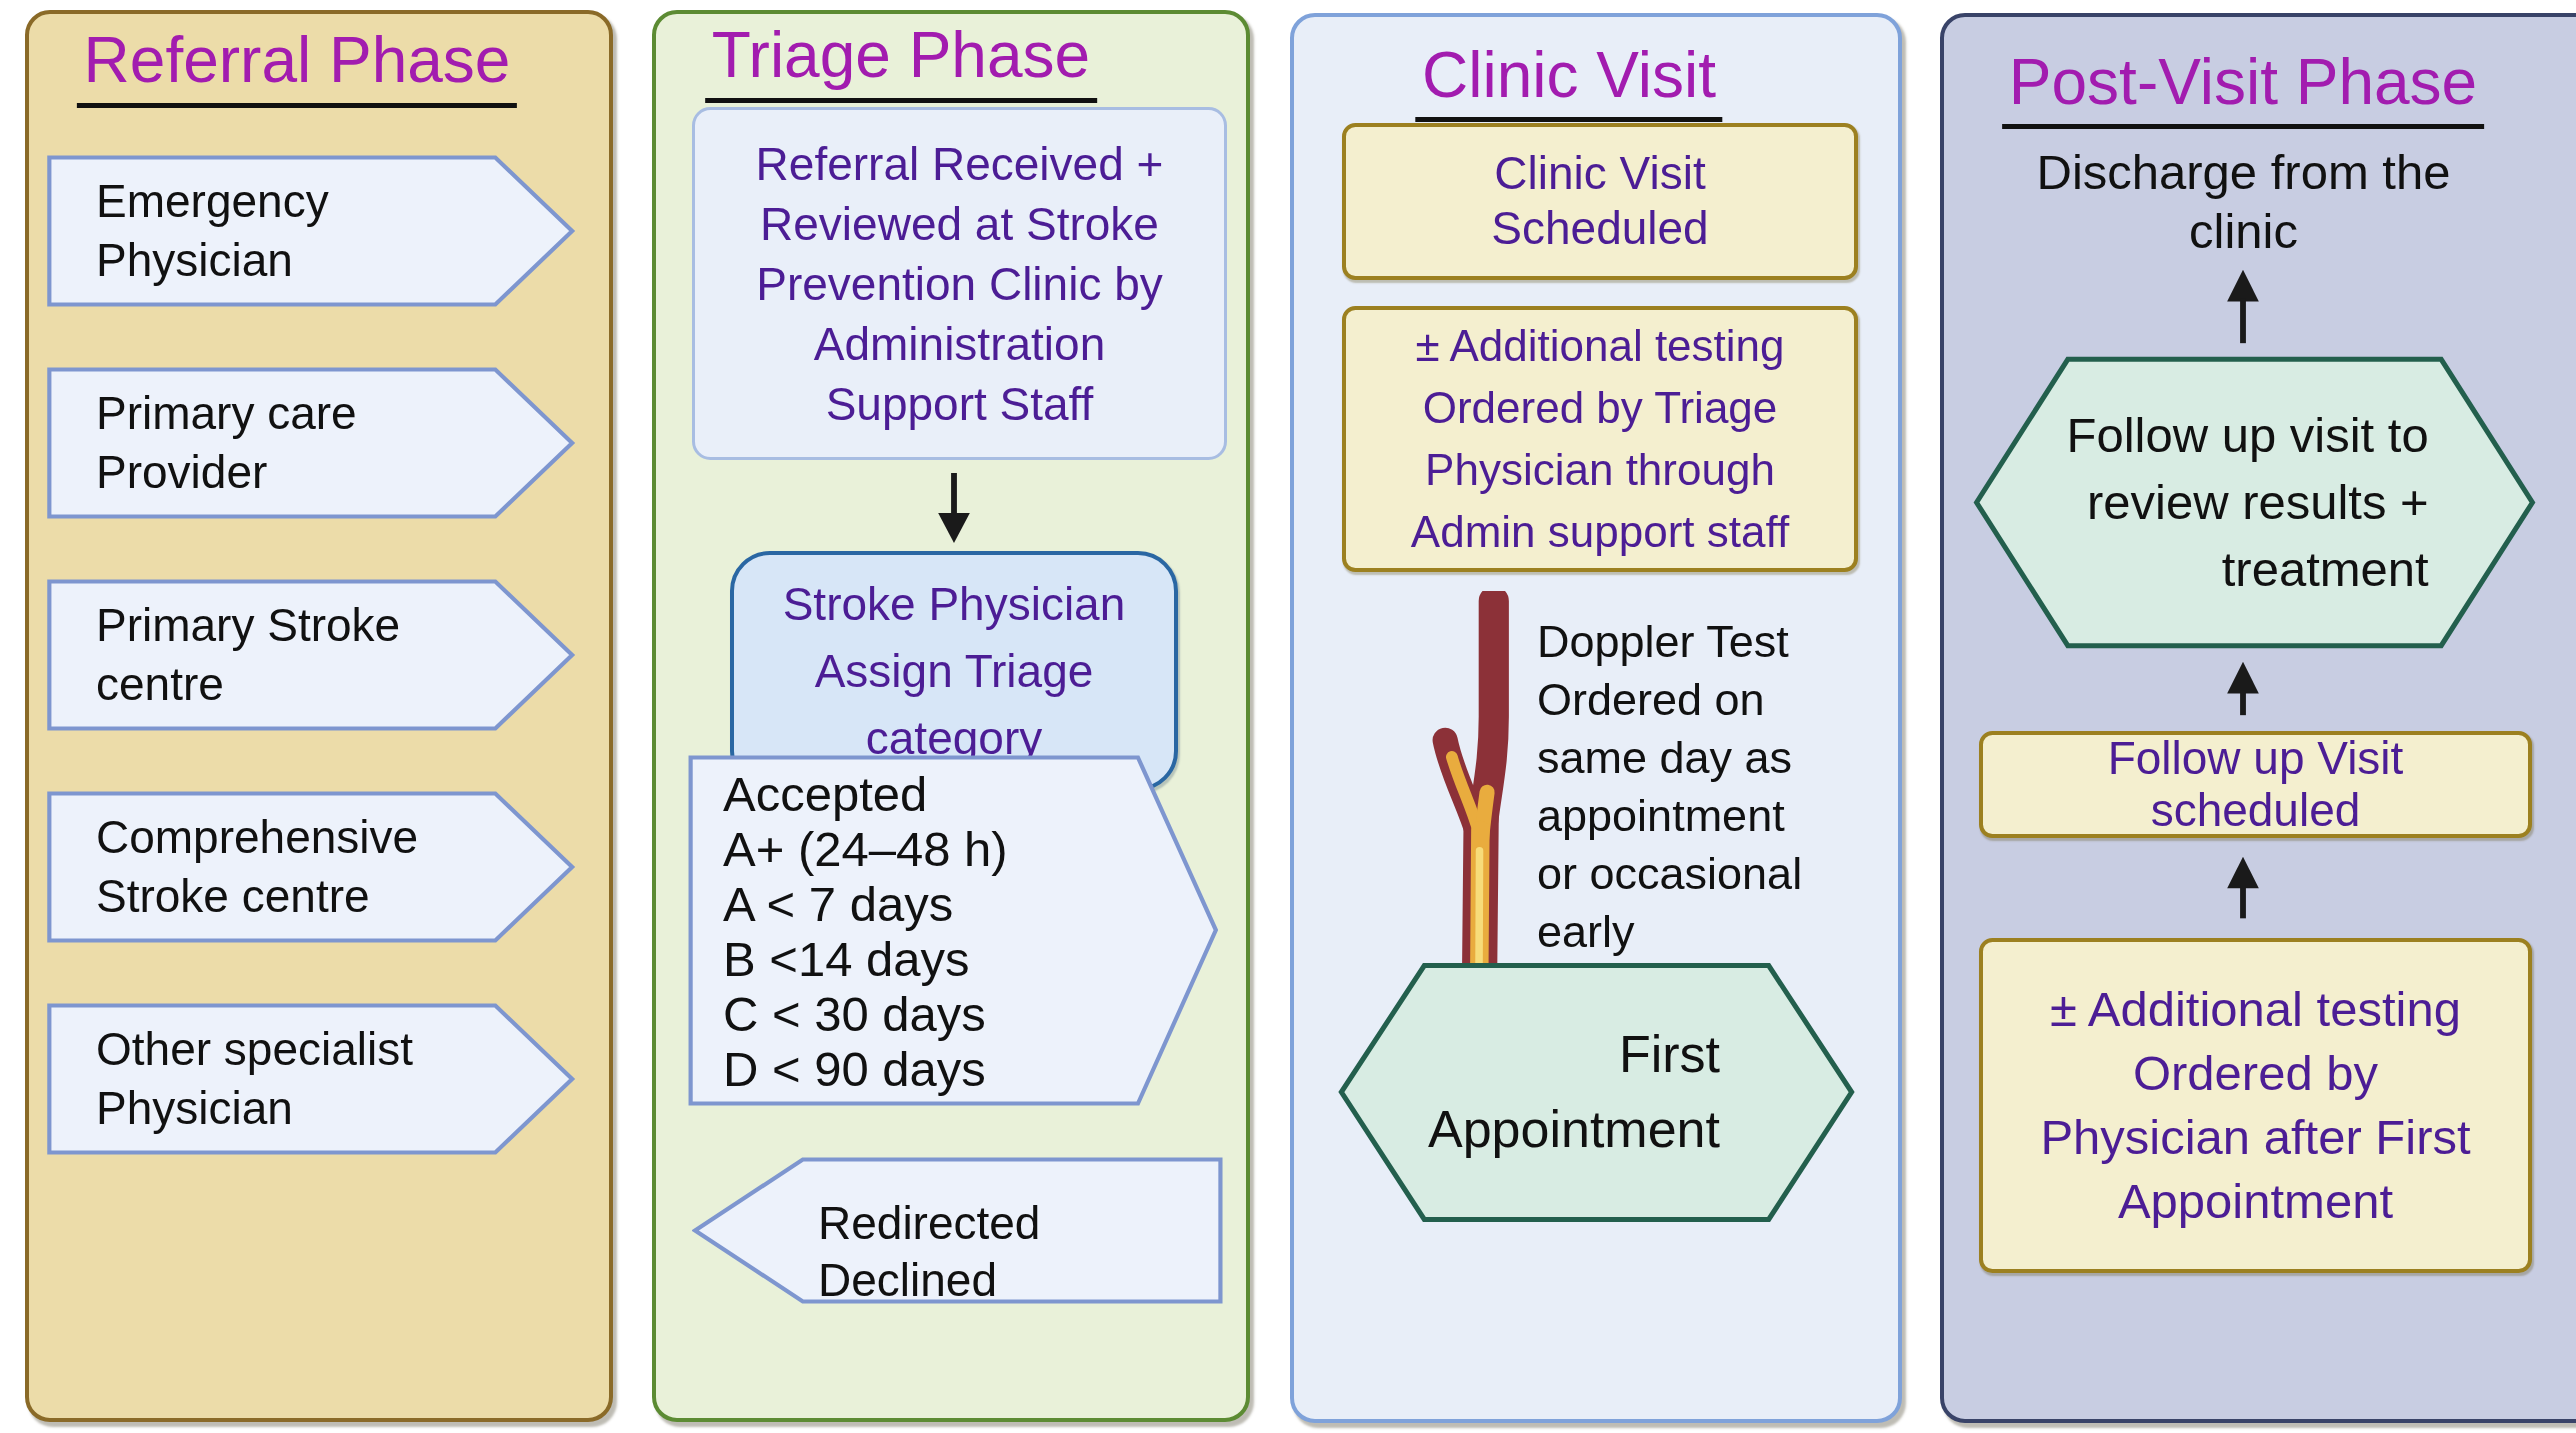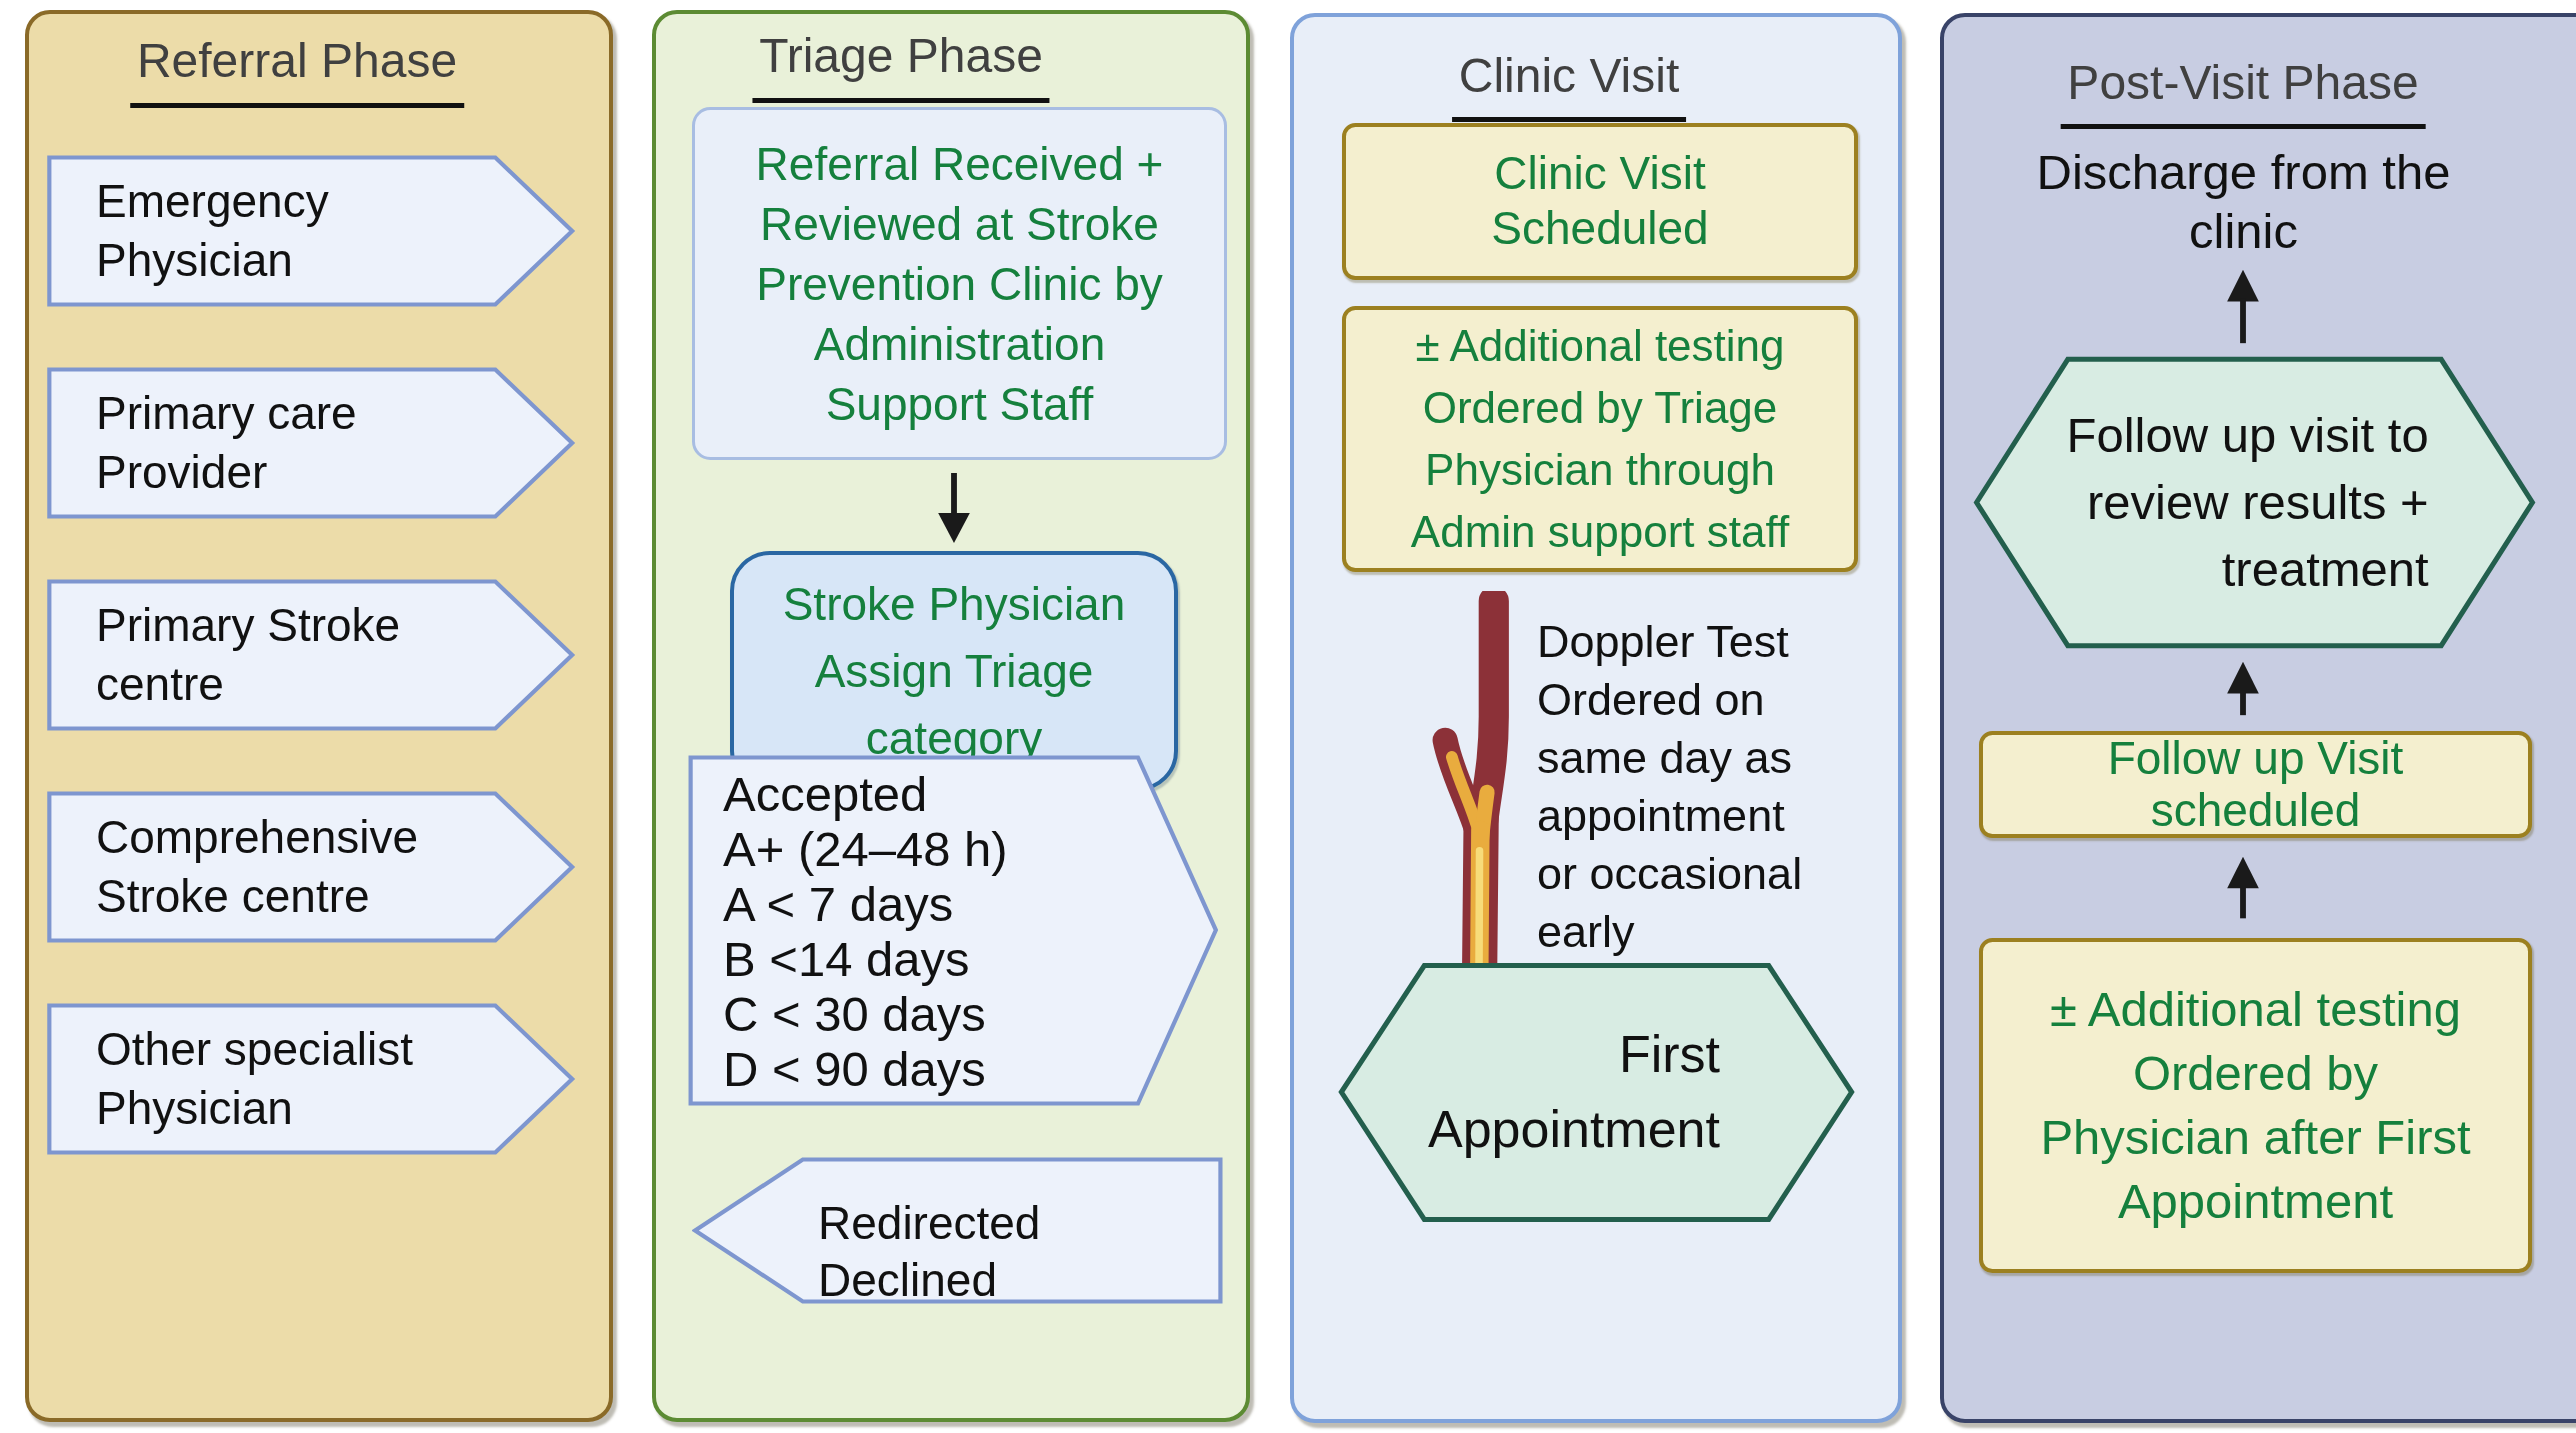--- a/index.html
+++ b/index.html
@@ -5,36 +5,36 @@
   html,body{margin:0;padding:0;background:#ffffff;}
   .stage{position:relative;width:2576px;height:1433px;background:#ffffff;overflow:hidden;
          font-family:"Liberation Sans","DejaVu Sans",sans-serif;color:#111;}
   .col{position:absolute;border:4.2px solid;border-radius:25px;box-sizing:border-box;
        box-shadow:3.4px 4.2px 2.5px rgba(70,62,40,.35);}
   #col-referral{left:25px;top:10px;width:588px;height:1412px;background:#ECDCA9;border-color:#8A6A28;}
   #col-triage  {left:652px;top:10px;width:598px;height:1412px;background:#E9F1D9;border-color:#5C8B33;}
   #col-clinic  {left:1290px;top:12.6px;width:612px;height:1410px;background:#E8EEF8;border-color:#7FA2DA;padding-left:24px;}
   #col-post    {left:1940px;top:12.6px;width:669px;height:1410px;background:#C8CDE2;border-color:#394368;}
 
-  .title{position:absolute;transform:translateX(-50%);font-size:48px;line-height:67px;
-         color:#404040;border-bottom:5.9px solid #111;padding:0 6.7px 8.4px;white-space:nowrap;}
+  .title{position:absolute;transform:translateX(-50%);font-size:64px;line-height:67px;
+         color:#a21caf;border-bottom:5.9px solid #111;padding:0 6.7px 8.4px;white-space:nowrap;}
 
   .node{position:absolute;}
   .node > svg{position:absolute;left:0;top:0;}
   .node .txt{position:absolute;white-space:pre-line;color:#111;}
 
   .pent-txt{left:50px;top:0;bottom:0;display:flex;align-items:center;text-align:left;
             font-size:46px;line-height:59px;}
   .accepted-txt{left:35px;top:11.7px;font-size:49px;line-height:55px;text-align:left;}
   .redir-txt{left:126px;top:0;bottom:0;display:flex;align-items:center;text-align:left;
              font-size:46px;line-height:57px;}
   .hex-txt{display:flex;align-items:center;text-align:right;top:0;bottom:0;}
 
   .box{position:absolute;box-sizing:border-box;display:flex;align-items:center;justify-content:center;
-       text-align:center;white-space:pre-line;color:#15803d;}
+       text-align:center;white-space:pre-line;color:#4c1d95;}
   .cream{background:#F4EFCF;border:4.2px solid #9C8020;border-radius:13.4px;
          box-shadow:1.7px 2.5px 1.7px rgba(90,75,20,.3);}
   .intake{background:#E9EFF9;border:3.4px solid #A8BDE2;border-radius:18.4px;}
   .assign{background:#D7E6F7;border:4.2px solid #2A67A3;border-radius:40px;
           box-shadow:1.7px 2.5px 1.7px rgba(30,60,90,.25);}
   .plain-label{position:absolute;text-align:center;white-space:pre-line;color:#111;}
 
   .varrow{position:absolute;}
 </style>
 </head>

